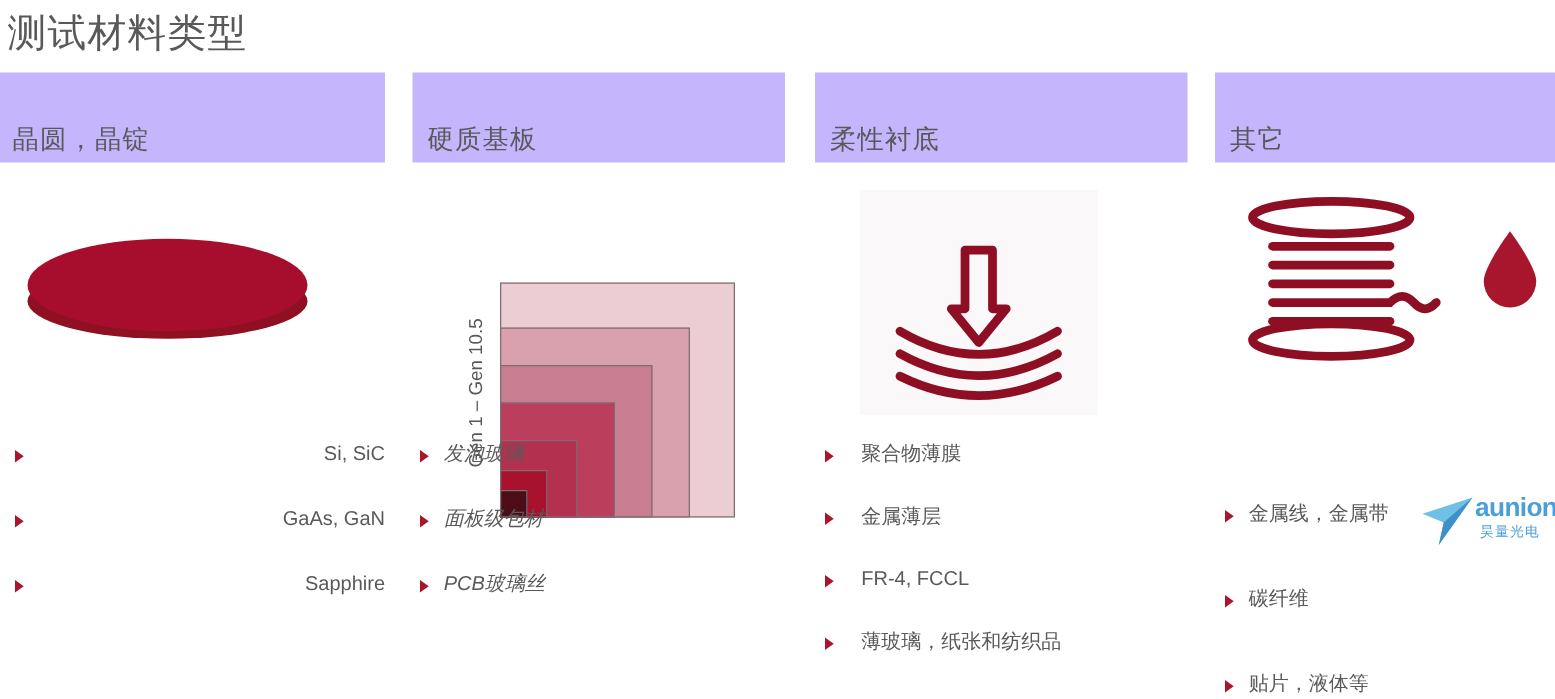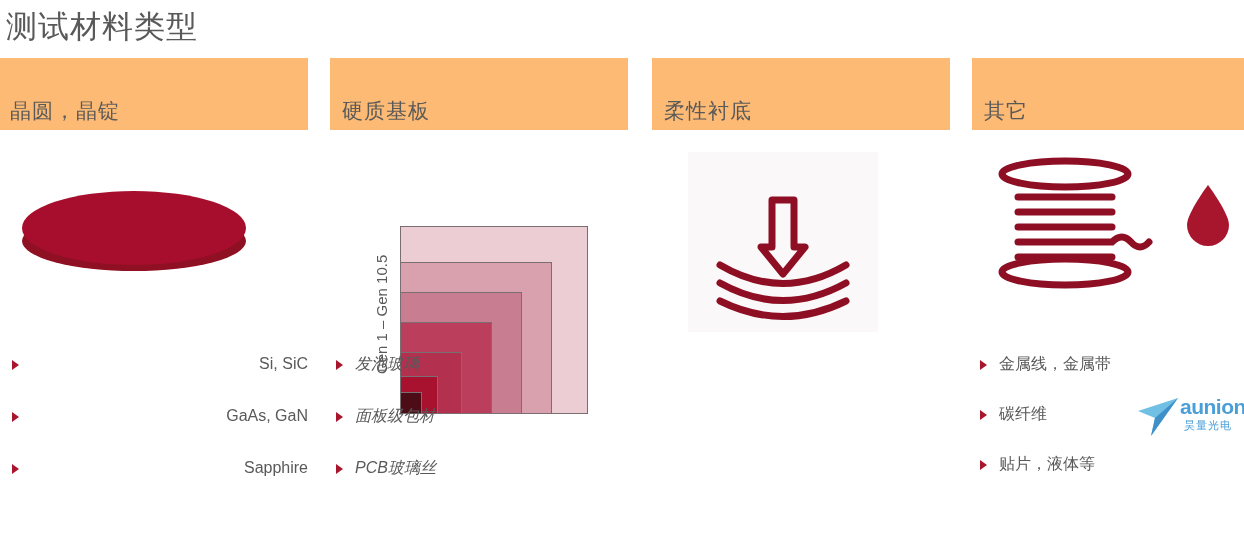--- a/index.html
+++ b/index.html
@@ -23,21 +23,21 @@
 
   
   .col{position:absolute;top:58px;}
   .col-0{left:0px;width:308px;}
   .col-1{left:330px;width:298px;}
   .col-2{left:652px;width:298px;text-align:center;}
   .col-3{left:972px;width:272px;}
 
   .col-header{
     height:72px;
-    background:#fdba74;
+    background:#c4b5fd;
     position:relative;
   }
   .col-header-label{
     position:absolute;left:10px;bottom:5px;
     font-size:21px;color:#595959;font-weight:400;
     letter-spacing:1px;white-space:nowrap;
   }
   .col-1 .col-header-label,
   .col-2 .col-header-label,
   .col-3 .col-header-label{left:12px;}
@@ -104,21 +104,21 @@
     margin-top:6px;
   }
   .bullet .btxt{margin-left:0px;white-space:nowrap;}
 
   .col-0 .bullet{margin-bottom:32px;padding-left:12px;justify-content:space-between;}
   .col-0 .bullet .btxt{margin-left:12px;font-size:16px;}
   .col-1 .bullet{margin-bottom:32px;padding-left:6px;}
   .col-1 .bullet .btxt{margin-left:12px;font-size:16px;font-style:italic;}
   .col-2 .bullet{margin-bottom:30px;padding-left:8px;}
   .col-2 .bullet .btxt{margin-left:22px;font-size:16px;}
-  .col-3 .bullet{margin-bottom:30px;padding-left:8px;}
+  .col-3 .bullet{margin-bottom:30px;padding-left:8px;margin-top:48px;}
   .col-3 .bullet .btxt{margin-left:12px;font-size:16px;}
 
   
   .logo{
     position:absolute;right:4px;bottom:21px;
     width:106px;height:52px;
   }
   .logo-text{
     position:absolute;left:46px;top:6px;
     font-size:21px;font-weight:bold;color:#4a9fd8;
@@ -201,20 +201,38 @@
     <div class="graphic g2">
       <div class="flex-panel"></div>
       <svg class="flex-svg" width="190" height="180" viewBox="0 0 190 180">
         <g fill="none" stroke="#8e0f24" stroke-width="7" stroke-linecap="round">
           <path d="M32 113 Q95 150 158 113"></path>
           <path d="M32 131 Q95 166 158 131"></path>
           <path d="M32 149 Q95 180 158 149"></path>
         </g>
         <path d="M84 48 L84 95 L73 95 L95 122 L117 95 L106 95 L106 48 Z" fill="none" stroke="#8e0f24" stroke-width="7" stroke-linejoin="round" stroke-linecap="round"></path>
       </svg>
+    </div>
+    <div class="bullets">
+      <div class="bullet">
+        <span class="tri"></span>
+        <span class="btxt">聚合物薄膜</span>
+      </div>
+      <div class="bullet">
+        <span class="tri"></span>
+        <span class="btxt">金属薄层</span>
+      </div>
+      <div class="bullet">
+        <span class="tri"></span>
+        <span class="btxt">FR-4, FCCL</span>
+      </div>
+      <div class="bullet">
+        <span class="tri"></span>
+        <span class="btxt">薄玻璃，纸张和纺织品</span>
+      </div>
     </div>
   </div>
 
   <div class="col col-3">
     <div class="col-header">
       <div class="col-header-label">其它</div>
     </div>
     <div class="graphic g3">
       <svg class="coil-svg" width="190" height="150" viewBox="0 0 190 150">
         <g fill="none" stroke="#8e0f24" stroke-width="7" stroke-linecap="round">

